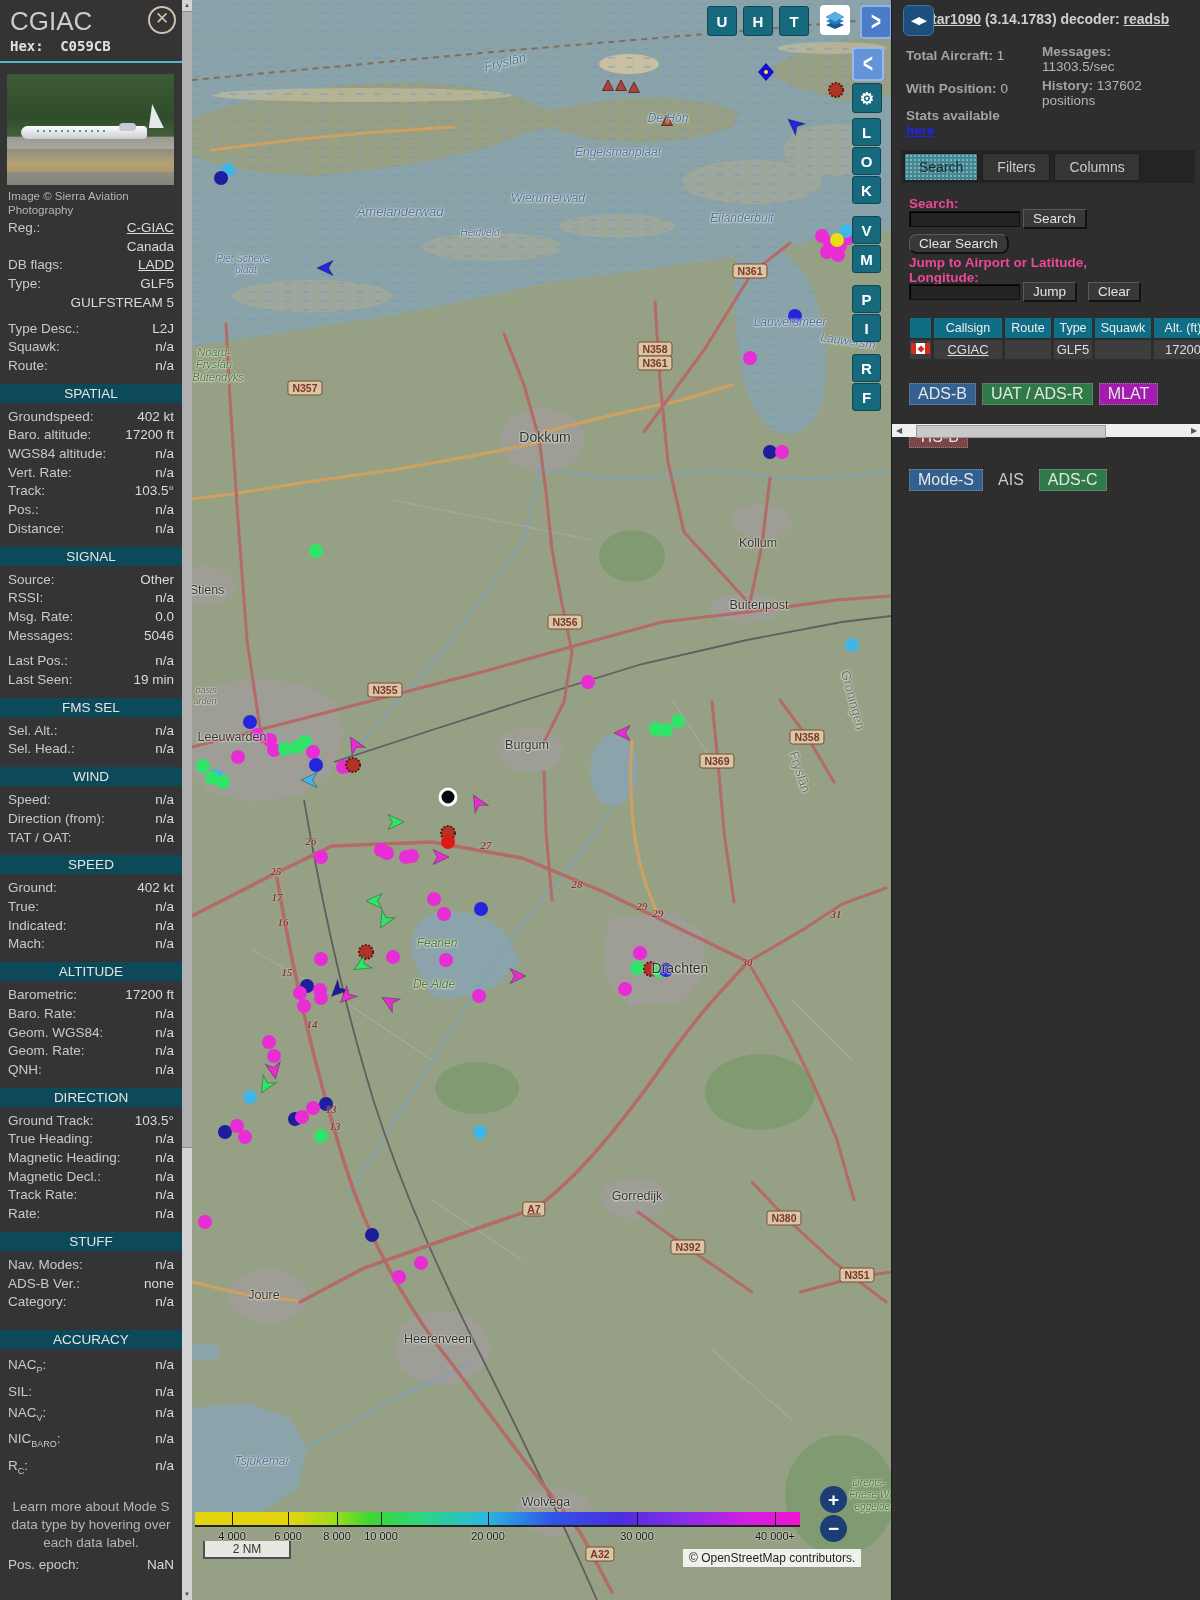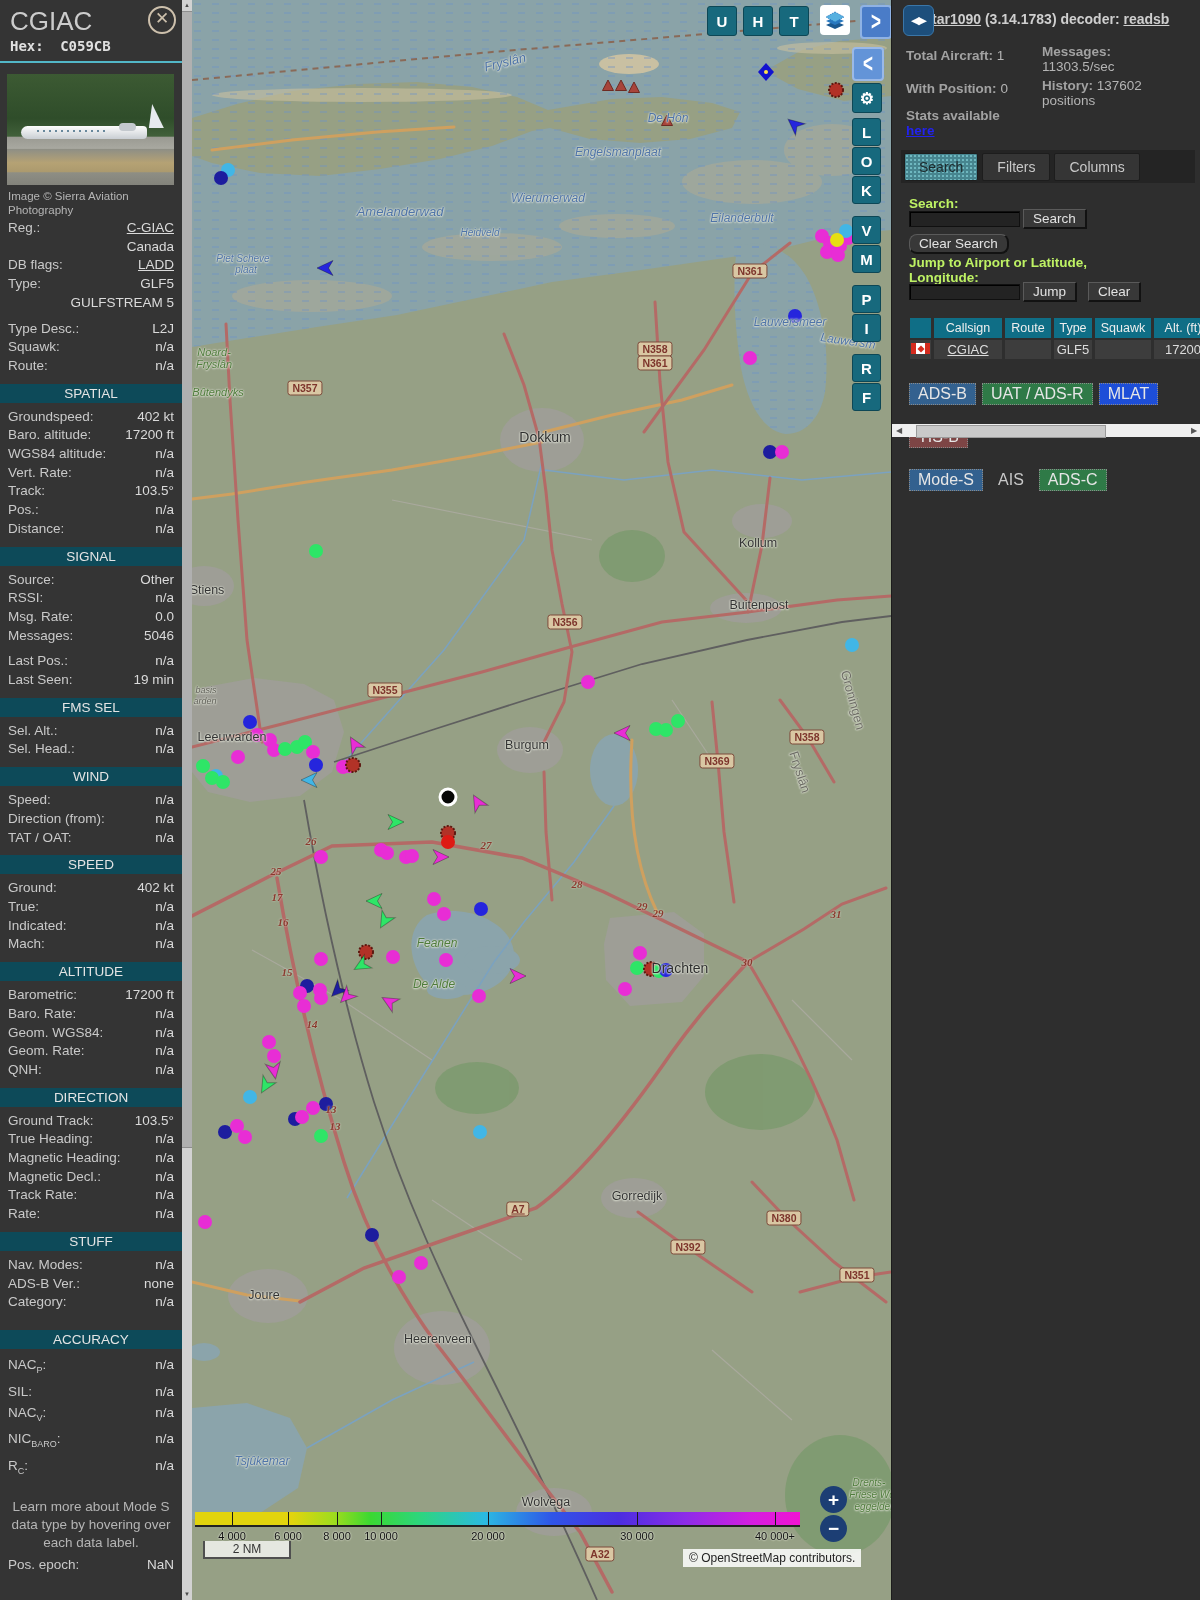--- a/index.html
+++ b/index.html
@@ -78,21 +78,21 @@
     border-radius:6px;color:#fff;font-size:11px;display:flex;align-items:center;justify-content:center;letter-spacing:-1px;z-index:9;}
   #rp-title{position:absolute;left:40px;top:11px;font-weight:bold;font-size:14px;color:#cfcfcf;white-space:nowrap;}
   #rp-title .ul{text-decoration:underline;}
   .statline{position:absolute;font-size:13.5px;color:#b4b4b4;}
   .statline b{color:#a2a2a2;}
   #stat-avail a{color:#2222ee;font-weight:bold;text-decoration:underline;font-size:13.5px;}
   #rp-tabs{position:absolute;left:9px;top:150px;width:288px;height:27px;background:#242424;padding:3px;}
   .tab{display:inline-block;margin-right:4px;padding:5px 14px;font-size:14px;background:#353535;color:#c8c8c8;
     border:1px solid #1d1d1d;border-radius:2px;}
   .tab.active{background-color:#47858f;background-image:radial-gradient(#6fb8c0 1px,transparent 1px);background-size:4px 4px;color:#1e2a2c;}
-  .rp-label{position:absolute;font-weight:bold;font-size:13.5px;color:#bef264;}
+  .rp-label{position:absolute;font-weight:bold;font-size:13.5px;color:#ec4899;}
   .rp-input{position:absolute;width:103px;height:14px;background:#232323;border:1px solid #101010;
     box-shadow:inset 1px 1px 0 #000;color:#ddd;font-size:12px;padding:0 3px;}
   .rp-btn{position:absolute;background:#383838;color:#e2e2e2;border-top:1px solid #5a5a5a;border-left:1px solid #5a5a5a;
     border-right:2px solid #121212;border-bottom:2px solid #121212;font-size:13.5px;padding:1px 9px;font-family:"Liberation Sans",sans-serif;}
   #rp-table{position:absolute;left:18px;top:318px;}
   .thr,.tdr{display:flex;gap:3px;}
   .th{background:#0f6e86;color:#eee;font-size:12.5px;padding:3px 1px;text-align:center;}
   .td{background:#3d3d3d;color:#ddd;font-size:13px;padding:2px 1px;margin-top:2px;text-align:center;}
   .td.callsign{text-decoration:underline;}
   .flagbox{width:19px;height:11px;margin:1px auto 0 auto;position:relative;
@@ -821,21 +821,21 @@
     <div class="ml ml-w" style="left: 208px; top: 211px; font-size: 13px; transform: translate(-50%, -50%);">Amelanderwad</div>
     <div class="ml ml-w" style="left: 550px; top: 218px; transform: translate(-50%, -50%);">Eilanderbult</div>
     <div class="ml ml-w" style="left: 288px; top: 232px; font-size: 10px; transform: translate(-50%, -50%);">Heidveld</div>
     <div class="ml ml-w" style="left: 51px; top: 258px; font-size: 10px; transform: translate(-50%, -50%);">Piet Scheve</div>
     <div class="ml ml-w" style="left: 54px; top: 269px; font-size: 10px; transform: translate(-50%, -50%);">plaat</div>
     <div class="ml ml-w" style="left: 598px; top: 322px; transform: translate(-50%, -50%);">Lauwersmeer</div>
     <div class="ml ml-w" style="left: 656px; top: 341px; transform: translate(-50%, -50%) rotate(8deg);">Lauwersm</div>
     <div class="ml ml-w" style="left: 70px; top: 1461px; transform: translate(-50%, -50%);">Tsjûkemar</div>
     <div class="ml ml-g" style="left: 22px; top: 352px; transform: translate(-50%, -50%);">Noard-</div>
     <div class="ml ml-g" style="left: 22px; top: 364px; transform: translate(-50%, -50%);">Fryslân</div>
-    <div class="ml ml-g" style="left: 26px; top: 377px; transform: translate(-50%, -50%); margin-top: 15px;">Bûtendyks</div>
+    <div class="ml ml-g" style="left: 26px; top: 377px; transform: translate(-50%, -50%);">Bûtendyks</div>
     <div class="ml ml-g" style="left: 242px; top: 984px; font-size: 12px; transform: translate(-50%, -50%);">De Alde</div>
     <div class="ml ml-g" style="left: 245px; top: 943px; font-size: 12px; transform: translate(-50%, -50%);">Feanen</div>
     <div class="ml ml-g" style="left: 677px; top: 1482px; font-size: 10px; transform: translate(-50%, -50%);">Drents-</div>
     <div class="ml ml-g" style="left: 680px; top: 1494px; font-size: 10px; transform: translate(-50%, -50%);">Friese Wo</div>
     <div class="ml ml-g" style="left: 682px; top: 1506px; font-size: 10px; transform: translate(-50%, -50%);">eggelder</div>
     <div class="ml ml-tb" style="left: 353px; top: 437px; transform: translate(-50%, -50%);">Dokkum</div>
     <div class="ml ml-t" style="left: 566px; top: 543px; transform: translate(-50%, -50%);">Kollum</div>
     <div class="ml ml-t" style="left: 555px; top: 605px; transform: translate(-50%, -50%); padding-left: 24px;">Buitenpost</div>
     <div class="ml ml-t" style="left: 15px; top: 590px; transform: translate(-50%, -50%);">Stiens</div>
     <div class="ml ml-t" style="left: 335px; top: 745px; transform: translate(-50%, -50%);">Burgum</div>
@@ -850,21 +850,21 @@
     <div class="ml ml-y" style="left: 14px; top: 690px; transform: translate(-50%, -50%);">basis</div>
     <div class="ml ml-y" style="left: 13px; top: 701px; transform: translate(-50%, -50%);">arden</div>
     <div class="shield" style="left: 558px; top: 271px;">N361</div>
     <div class="shield" style="left: 463px; top: 349px;">N358</div>
     <div class="shield" style="left: 463px; top: 363px;">N361</div>
     <div class="shield" style="left: 113px; top: 388px;">N357</div>
     <div class="shield" style="left: 373px; top: 622px;">N356</div>
     <div class="shield" style="left: 193px; top: 690px;">N355</div>
     <div class="shield" style="left: 615px; top: 737px;">N358</div>
     <div class="shield" style="left: 525px; top: 761px;">N369</div>
-    <div class="shield" style="left: 326px; top: 1209px; text-decoration: underline;">A7</div>
+    <div class="shield" style="left: 342px; top: 1209px; text-decoration: underline;">A7</div>
     <div class="shield" style="left: 592px; top: 1218px;">N380</div>
     <div class="shield" style="left: 496px; top: 1247px;">N392</div>
     <div class="shield" style="left: 665px; top: 1275px;">N351</div>
     <div class="shield" style="left: 408px; top: 1554px;">A32</div>
     <div class="exit" style="left: 84px; top: 871px;">25</div>
     <div class="exit" style="left: 119px; top: 841px;">26</div>
     <div class="exit" style="left: 294px; top: 845px;">27</div>
     <div class="exit" style="left: 385px; top: 884px;">28</div>
     <div class="exit" style="left: 450px; top: 906px;">29</div>
     <div class="exit" style="left: 466px; top: 913px;">29</div>
@@ -951,21 +951,21 @@
           </div>
         </div>
         <div class="td callsign" style="width: 66px;">CGIAC</div>
         <div class="td" style="width: 44px;"></div>
         <div class="td" style="width: 36px;">GLF5</div>
         <div class="td" style="width: 54px;"></div>
         <div class="td" style="width: 56px;">17200</div>
       </div>
     </div>
   <div id="rp-chips">
-      <div><span class="chip" style="background: rgb(51, 97, 143);">ADS-B</span><span class="chip" style="background: rgb(47, 122, 71);">UAT / ADS-R</span><span class="chip" style="background: #1d4ed8;">MLAT</span><span class="chip" style="background: rgb(125, 69, 69);">TIS-B</span></div>
+      <div><span class="chip" style="background: rgb(51, 97, 143);">ADS-B</span><span class="chip" style="background: rgb(47, 122, 71);">UAT / ADS-R</span><span class="chip" style="background: #a21caf;">MLAT</span><span class="chip" style="background: rgb(125, 69, 69);">TIS-B</span></div>
       <div><span class="chip" style="background: rgb(51, 97, 143);">Mode-S</span><span class="chip plain">AIS</span><span class="chip" style="background: rgb(47, 122, 71);">ADS-C</span></div>
     </div>
 
   <div id="rp-hscroll">
     <div class="hs-arrow" style="left:0;">◀</div>
     <div id="rp-hthumb"></div>
     <div class="hs-arrow" style="right:0;">▶</div>
   </div>
 </div>
 

